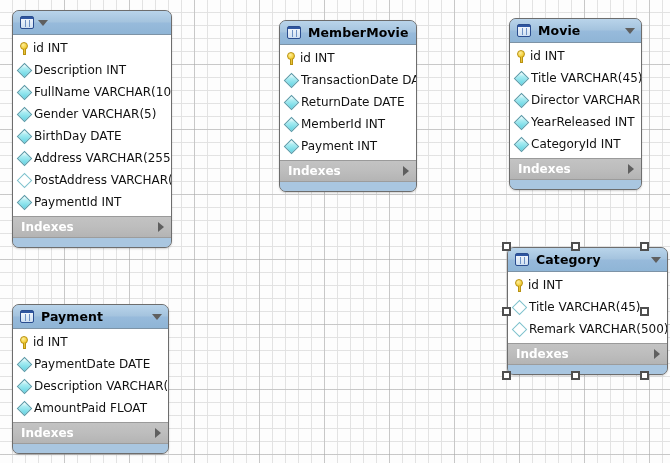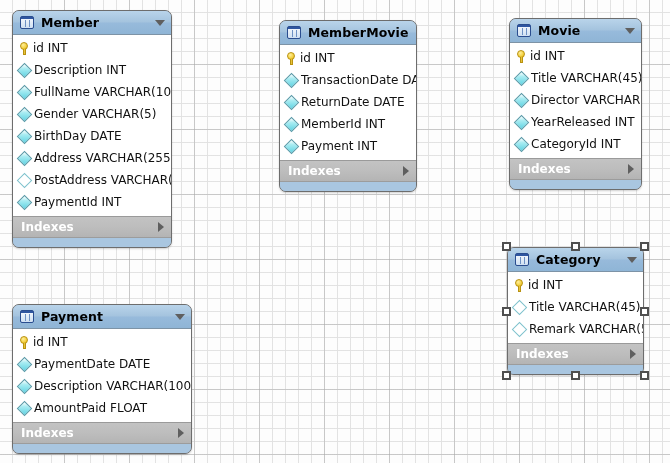--- a/index.html
+++ b/index.html
@@ -180,21 +180,20 @@
     border: 2px solid #4f4f4f;
   }
 </style>
 </head>
 <body>
 
 <div id="canvas" style="width: 670px; height: 463px;">
     <div class="tbl" style="left: 12px; top: 10px; width: 160px;">
       <div class="tbl-header">
         <span class="tbl-ico"></span>
-        <span class="tbl-title">Member</span>
         <span class="tri-down"></span>
       </div>
       <div class="tbl-body">
         <div class="col-row">
           <span class="ico-key"></span>
           <span class="col-label">id INT</span>
         </div>
         <div class="col-row">
           <span class="ico-dia"></span>
           <span class="col-label">Description INT</span>
@@ -290,21 +289,21 @@
           <span class="ico-dia"></span>
           <span class="col-label">CategoryId INT</span>
         </div>
       </div>
       <div class="tbl-indexes">
         <span class="idx-label">Indexes</span>
         <span class="tri-right"></span>
       </div>
       <div class="tbl-foot"></div>
     </div>
-    <div class="tbl" style="left: 507px; top: 247px; width: 137px;">
+    <div class="tbl" style="left: 507px; top: 247px; width: 161px;">
       <div class="tbl-header">
         <span class="tbl-ico"></span>
         <span class="tbl-title">Category</span>
         <span class="tri-down"></span>
       </div>
       <div class="tbl-body">
         <div class="col-row">
           <span class="ico-key"></span>
           <span class="col-label">id INT</span>
         </div>
@@ -324,21 +323,21 @@
       <div class="tbl-foot"></div>
     </div>
     <div class="handle" style="left: 502px; top: 242px;"></div>
     <div class="handle" style="left: 571px; top: 242px;"></div>
     <div class="handle" style="left: 640px; top: 242px;"></div>
     <div class="handle" style="left: 502px; top: 306.5px;"></div>
     <div class="handle" style="left: 640px; top: 306.5px;"></div>
     <div class="handle" style="left: 502px; top: 371px;"></div>
     <div class="handle" style="left: 571px; top: 371px;"></div>
     <div class="handle" style="left: 640px; top: 371px;"></div>
-    <div class="tbl" style="left: 12px; top: 304px; width: 180px;">
+    <div class="tbl" style="left: 12px; top: 304px; width: 157px;">
       <div class="tbl-header">
         <span class="tbl-ico"></span>
         <span class="tbl-title">Payment</span>
         <span class="tri-down"></span>
       </div>
       <div class="tbl-body">
         <div class="col-row">
           <span class="ico-key"></span>
           <span class="col-label">id INT</span>
         </div>

